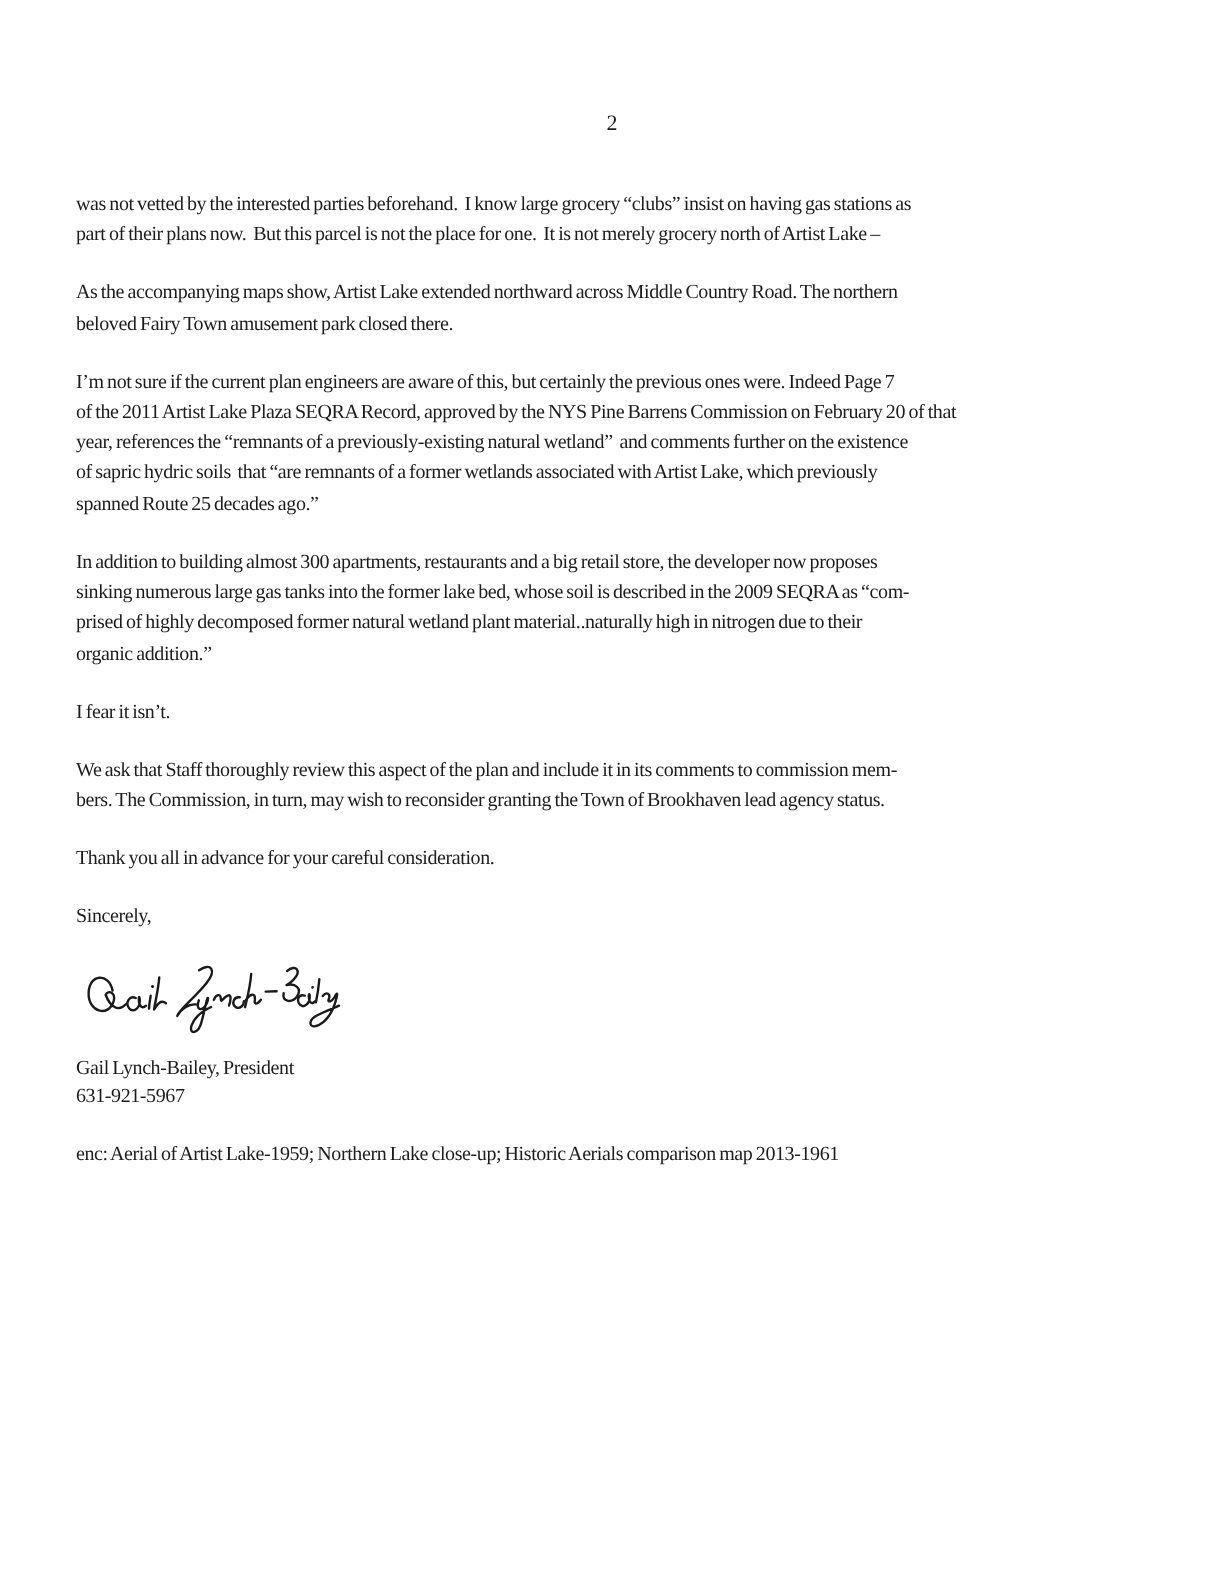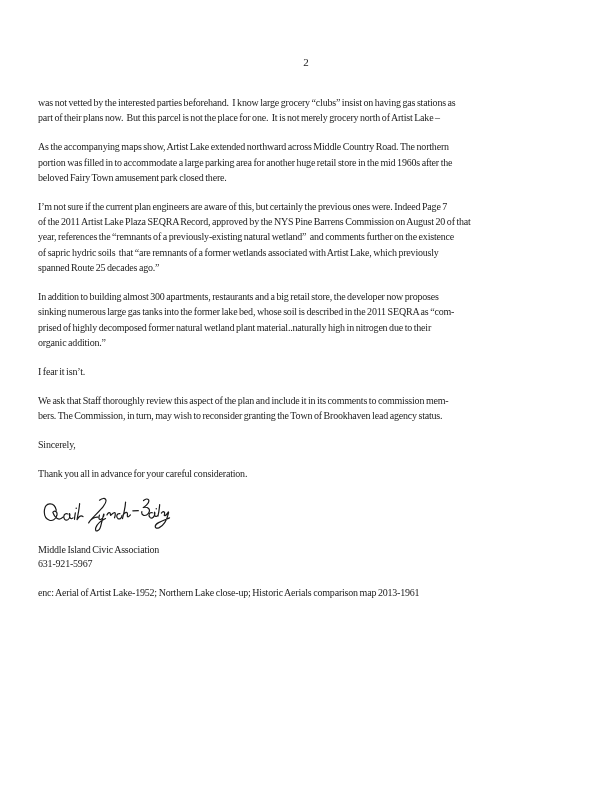--- a/index.html
+++ b/index.html
@@ -75,55 +75,54 @@
 
   <div class="content">
 
     <p class="para">
       <span class="ln">was not vetted by the interested parties beforehand.  I know large grocery “clubs” insist on having gas stations as</span>
       <span class="ln">part of their plans now.  But this parcel is not the place for one.  It is not merely grocery north of Artist Lake –</span>
     </p>
 
     <p class="para">
       <span class="ln">As the accompanying maps show, Artist Lake extended northward across Middle Country Road. The northern</span>
-      <span class="ln">portion was filled in to accommodate a large parking area for another huge retail store in the mid 1960s after the</span>
       <span class="ln">beloved Fairy Town amusement park closed there.</span>
     </p>
 
     <p class="para">
       <span class="ln">I’m not sure if the current plan engineers are aware of this, but certainly the previous ones were. Indeed Page 7</span>
-      <span class="ln">of the 2011 Artist Lake Plaza SEQRA Record, approved by the NYS Pine Barrens Commission on August 20 of that</span>
+      <span class="ln">of the 2011 Artist Lake Plaza SEQRA Record, approved by the NYS Pine Barrens Commission on February 20 of that</span>
       <span class="ln">year, references the “remnants of a previously-existing natural wetland”  and comments further on the existence</span>
       <span class="ln">of sapric hydric soils  that “are remnants of a former wetlands associated with Artist Lake, which previously</span>
       <span class="ln">spanned Route 25 decades ago.”</span>
     </p>
 
     <p class="para">
       <span class="ln">In addition to building almost 300 apartments, restaurants and a big retail store, the developer now proposes</span>
-      <span class="ln">sinking numerous large gas tanks into the former lake bed, whose soil is described in the 2011 SEQRA as “com-</span>
+      <span class="ln">sinking numerous large gas tanks into the former lake bed, whose soil is described in the 2009 SEQRA as “com-</span>
       <span class="ln">prised of highly decomposed former natural wetland plant material..naturally high in nitrogen due to their</span>
       <span class="ln">organic addition.”</span>
     </p>
 
 
     <p class="para">
       <span class="ln">I fear it isn’t.</span>
     </p>
 
     <p class="para">
       <span class="ln">We ask that Staff thoroughly review this aspect of the plan and include it in its comments to commission mem-</span>
       <span class="ln">bers. The Commission, in turn, may wish to reconsider granting the Town of Brookhaven lead agency status.</span>
     </p>
 
     <p class="para">
-      <span class="ln">Sincerely,</span>
+      <span class="ln">Thank you all in advance for your careful consideration.</span>
     </p>
 
     <p class="para">
-      <span class="ln">Thank you all in advance for your careful consideration.</span>
+      <span class="ln">Sincerely,</span>
     </p>
 
     <svg class="sig-svg" width="132" height="46" viewBox="0 0 264 92" aria-label="Gail Lynch-Bailey">
 
       <path d="M33,28 C30,10 10,10 9,30 C8,48 28,56 34,38 C36,30 29,27 26,32 C30,44 38,50 46,42"></path>
       <path d="M56,36 C50,33 45,40 49,46 C53,51 60,47 60,38 C60,35 59,34 59,37 C59,43 61,48 66,44"></path>
       <path d="M71,34 C70,39 69,44 69,47"></path>
       <circle cx="73" cy="25" r="1.5"></circle>
       <path d="M80,16 C79,27 75,42 74,48 C77,43 81,38 86,42"></path>
 
@@ -136,22 +135,22 @@
       <path d="M186,33 L197,33"></path>
 
       <path d="M208,13 C217,6 223,13 214,22 C210,26 207,27 207,27 C216,25 223,31 217,39 C211,46 202,43 204,35"></path>
       <path d="M225,38 C219,36 216,42 220,47 C224,51 230,46 230,39 C230,36 229,36 229,39 C229,44 231,48 235,44"></path>
       <circle cx="233" cy="30" r="1.4"></circle>
       <path d="M240,22 C239,31 237,41 236,45"></path>
       <path d="M243,39 C247,34 251,37 249,42 C247,46 252,45 255,40 C257,36 258,36 257,40 C254,52 248,63 238,68 C228,72 227,63 237,58 C245,54 252,52 259,49"></path>
     </svg>
 
     <div class="signer">
-      <span class="ln">Middle Island Civic Association</span>
+      <span class="ln">Gail Lynch-Bailey, President</span>
       <span class="ln">631-921-5967</span>
     </div>
 
     <p class="para enc">
-      <span class="ln">enc: Aerial of Artist Lake-1952; Northern Lake close-up; Historic Aerials comparison map 2013-1961</span>
+      <span class="ln">enc: Aerial of Artist Lake-1959; Northern Lake close-up; Historic Aerials comparison map 2013-1961</span>
     </p>
 
   </div>
 </div>
 
 </body></html>

